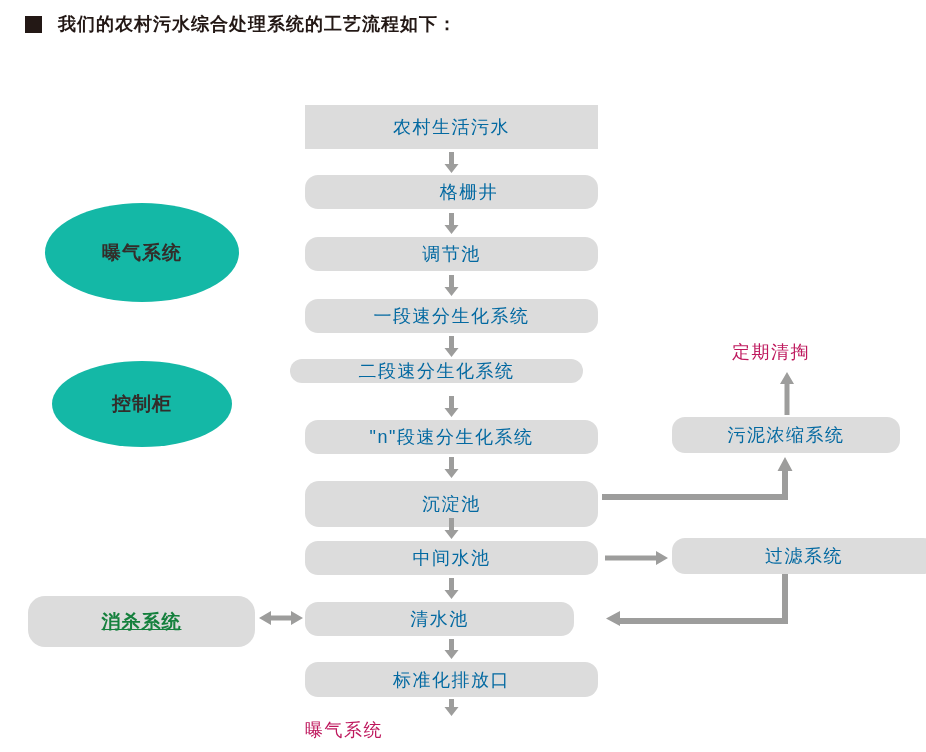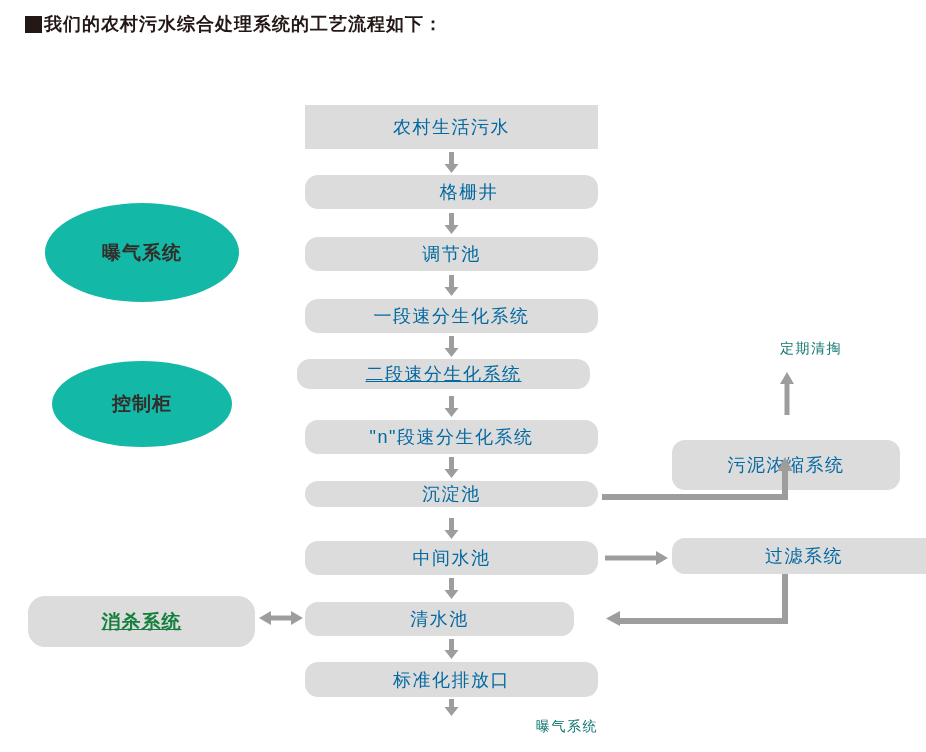--- a/index.html
+++ b/index.html
@@ -6,21 +6,21 @@
   html,body { background:#ffffff; }
   .stage {
     position:relative;
     width:926px; height:752px;
     background:#ffffff;
     font-family:"Liberation Sans","DejaVu Sans",sans-serif;
     overflow:hidden;
   }
   .heading {
     position:absolute; left:25px; top:12px;
-    display:flex; align-items:center; gap:2px;
+    display:flex; align-items:center; gap:16px;
   }
   .bullet {
     width:17px; height:17px; background:#231815; flex:0 0 auto;
   }
   .heading h1 {
     font-size:18px; font-weight:bold; color:#231815; letter-spacing:1px;
   }
   .node {
     position:absolute;
     background:#dcdcdc;
@@ -33,22 +33,22 @@
     border-radius:50%;
     font-weight:bold; font-size:19px; color:#332d2a; letter-spacing:1px;
     background:#14b8a6;
   }
   .node.pill {
     border-radius:17px;
     font-weight:bold; font-size:19px; color:#15803d; letter-spacing:1px;text-decoration:underline;
   }
   .floating-label {
     position:absolute;
-    font-size:14px; letter-spacing:1.5px; color:#0f766e;
-    text-align:right;
+    font-size:18px; letter-spacing:1.5px; color:#be185d;
+    text-align:left;
   }
   svg.connectors {
     position:absolute; left:0; top:0;
     pointer-events:none;
   }
   svg.connectors polygon { fill:#9d9d9c; }
 </style>
 </head>
 <body>
 
@@ -56,35 +56,35 @@
 
   <div class="heading">
     <span class="bullet"></span>
     <h1>我们的农村污水综合处理系统的工艺流程如下：</h1>
   </div>
 
   <div class="node square" style="left:305px; top:105px; width:293px; height:44px;">农村生活污水</div>
   <div class="node" style="left:305px; top:175px; width:293px; height:34px;padding-left:35px;">格栅井</div>
   <div class="node" style="left:305px; top:237px; width:293px; height:34px;">调节池</div>
   <div class="node" style="left:305px; top:299px; width:293px; height:34px;">一段速分生化系统</div>
-  <div class="node" style="left:297px; top:359px; width:293px; height:30px;text-decoration:underline;">二段速分生化系统</div>
+  <div class="node" style="left:290px; top:359px; width:293px; height:24px;">二段速分生化系统</div>
   <div class="node" style="left:305px; top:420px; width:293px; height:34px;">"n"段速分生化系统</div>
-  <div class="node" style="left:305px; top:481px; width:293px; height:26px;border-radius:14px;">沉淀池</div>
+  <div class="node" style="left:305px; top:481px; width:293px; height:46px;border-radius:14px;">沉淀池</div>
   <div class="node" style="left:305px; top:541px; width:293px; height:34px;">中间水池</div>
   <div class="node" style="left:305px; top:602px; width:269px; height:34px;">清水池</div>
   <div class="node" style="left:305px; top:662px; width:293px; height:35px;text-align:center;">标准化排放口</div>
 
   <div class="floating-label" style="left:305px; top:718px; width:293px;">曝气系统</div>
 
   <div class="node ellipse" style="left:45px; top:203px; width:194px; height:99px;">曝气系统</div>
   <div class="node ellipse" style="left:52px; top:361px; width:180px; height:86px;">控制柜</div>
   <div class="node pill" style="left:28px; top:596px; width:227px; height:51px;">消杀系统</div>
 
   <div class="floating-label" style="left:732px; top:340px; width:110px;">定期清掏</div>
-  <div class="node" style="left:672px; top:417px; width:228px; height:50px;margin-top:23px;">污泥浓缩系统</div>
+  <div class="node" style="left:672px; top:417px; width:228px; height:36px;">污泥浓缩系统</div>
   <div class="node" style="left:672px; top:538px; width:264px; height:36px;">过滤系统</div>
 
   <svg class="connectors" width="926" height="752" viewBox="0 0 926 752">
 
     <polygon points="449,152 454,152 454,164 458.5,164 451.5,173 444.5,164 449,164"></polygon>
     <polygon points="449,213 454,213 454,225 458.5,225 451.5,234 444.5,225 449,225"></polygon>
     <polygon points="449,275 454,275 454,287 458.5,287 451.5,296 444.5,287 449,287"></polygon>
     <polygon points="449,336 454,336 454,348 458.5,348 451.5,357 444.5,348 449,348"></polygon>
     <polygon points="449,396 454,396 454,408 458.5,408 451.5,417 444.5,408 449,408"></polygon>
     <polygon points="449,457 454,457 454,469 458.5,469 451.5,478 444.5,469 449,469"></polygon>

